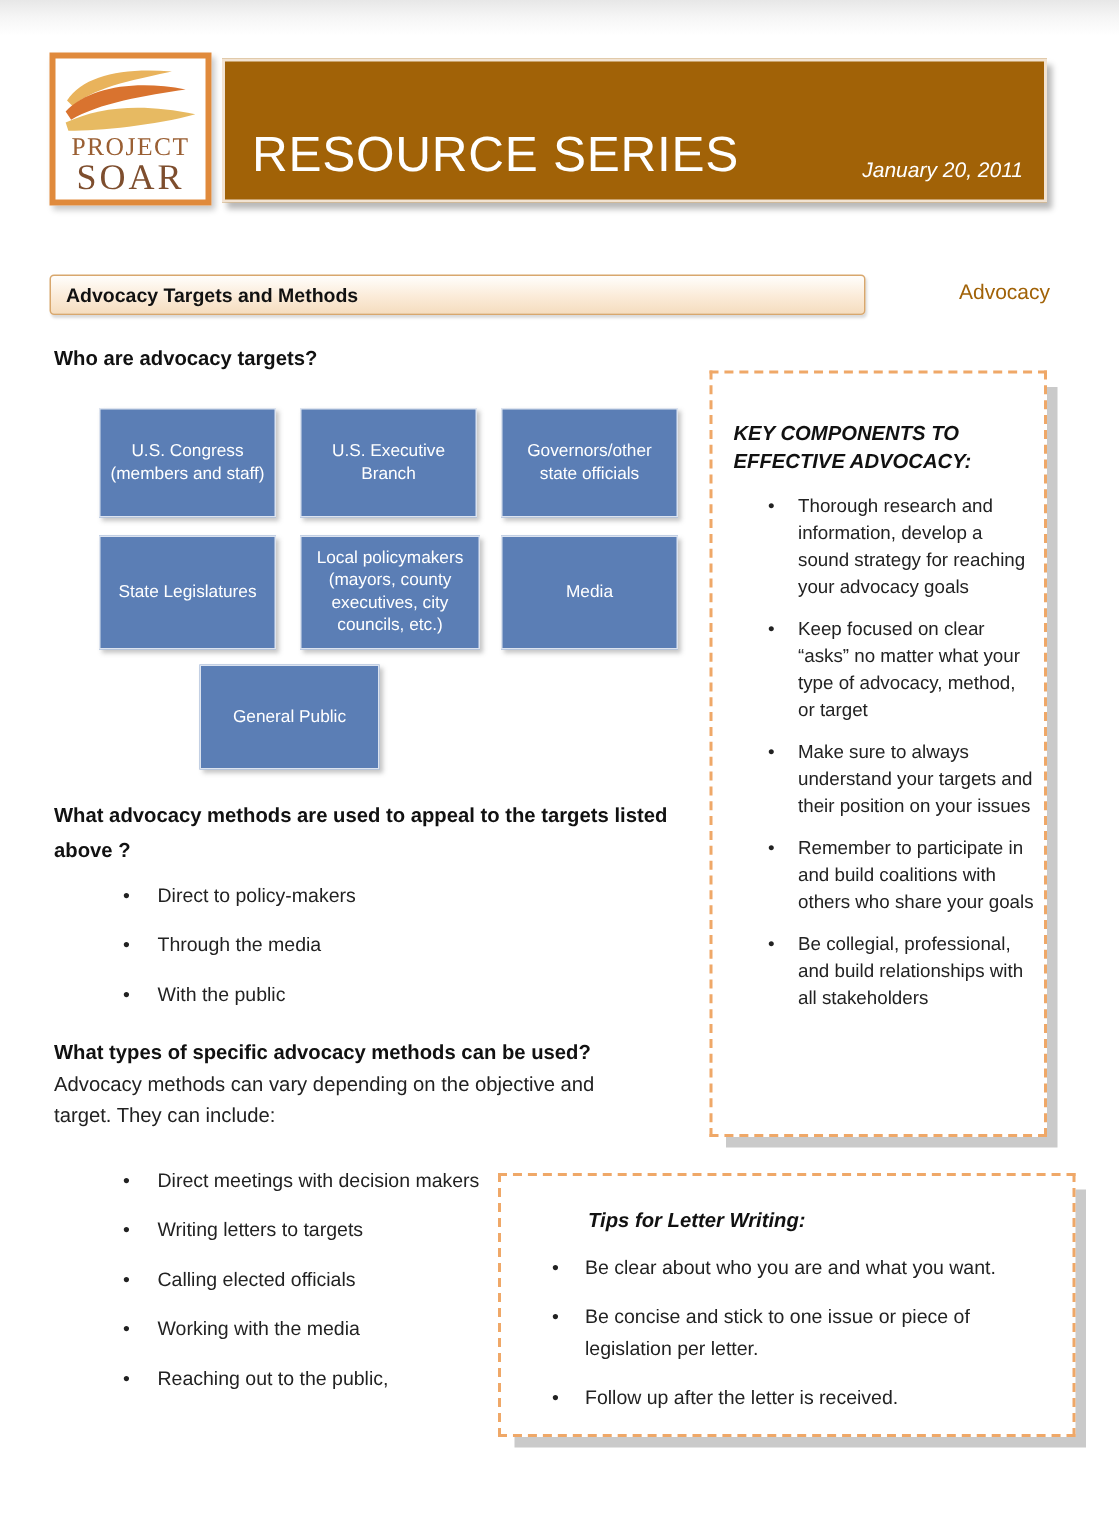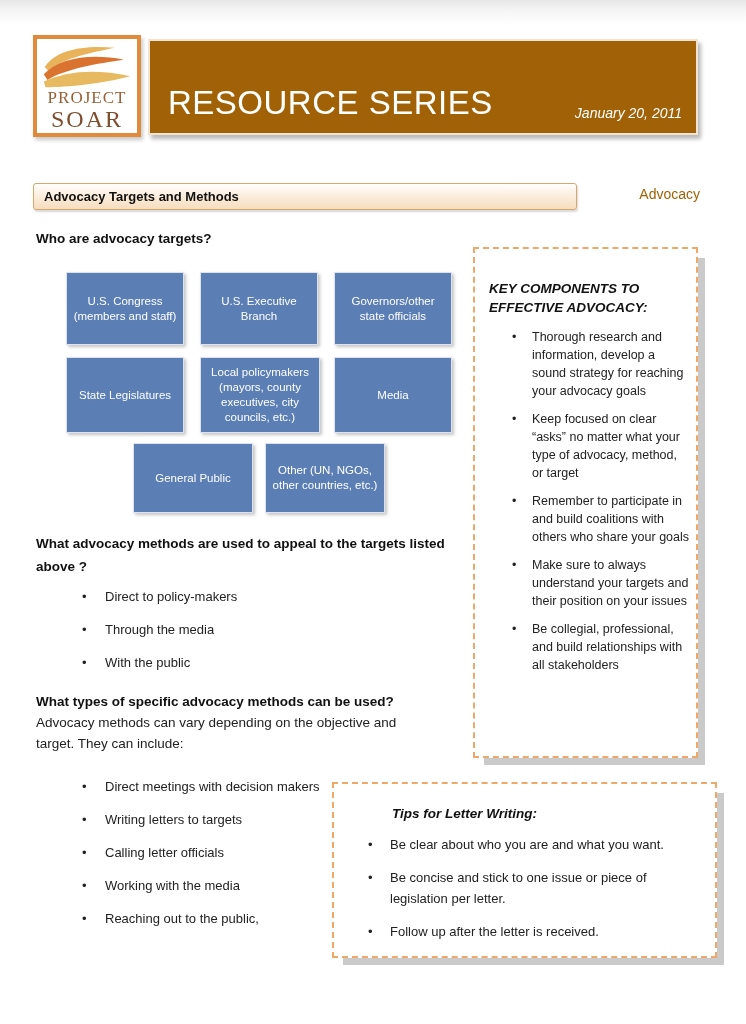--- a/index.html
+++ b/index.html
@@ -162,46 +162,45 @@
 
   <div class="q q1">Who are advocacy targets?</div>
 
   <div class="tbox b0">U.S. Congress (members and staff)</div>
   <div class="tbox b1">U.S. Executive Branch</div>
   <div class="tbox b2">Governors/other state officials</div>
   <div class="tbox b3">State Legislatures</div>
   <div class="tbox b4">Local policymakers (mayors, county executives, city councils, etc.)</div>
   <div class="tbox b5">Media</div>
   <div class="tbox b6">General Public</div>
-  <div class="tbox b7">Other (UN, NGOs, other countries, etc.)</div>
 
   <div class="q q2">What advocacy methods are used to appeal to the targets listed above ?</div>
   <ul class="list list1">
     <li>Direct to policy-makers</li>
     <li>Through the media</li>
     <li>With the public</li>
   </ul>
 
   <div class="q q3">What types of specific advocacy methods can be used?</div>
   <div class="q3-intro">Advocacy methods can vary depending on the objective and target. They can include:</div>
   <ul class="list list2">
     <li>Direct meetings with decision makers</li>
     <li>Writing letters to targets</li>
-    <li>Calling letter officials</li>
+    <li>Calling elected officials</li>
     <li>Working with the media</li>
     <li>Reaching out to the public,</li>
   </ul>
 
   <aside class="dashed-box sidebar">
     <div class="sidebar-title">KEY COMPONENTS TO EFFECTIVE ADVOCACY:</div>
     <ul class="sidebar-list">
       <li>Thorough research and information, develop a sound strategy for reaching your advocacy goals</li>
       <li>Keep focused on clear “asks” no matter what your type of advocacy, method, or target</li>
+      <li>Make sure to always understand your targets and their position on your issues</li>
       <li>Remember to participate in and build coalitions with others who share your goals</li>
-      <li>Make sure to always understand your targets and their position on your issues</li>
       <li>Be collegial, professional, and build relationships with all stakeholders</li>
     </ul>
   </aside>
 
   <aside class="dashed-box tips">
     <div class="tips-title">Tips for Letter Writing:</div>
     <ul class="tips-list">
       <li>Be clear about who you are and what you want.</li>
       <li>Be concise and stick to one issue or piece of legislation per letter.</li>
       <li>Follow up after the letter is received.</li>

